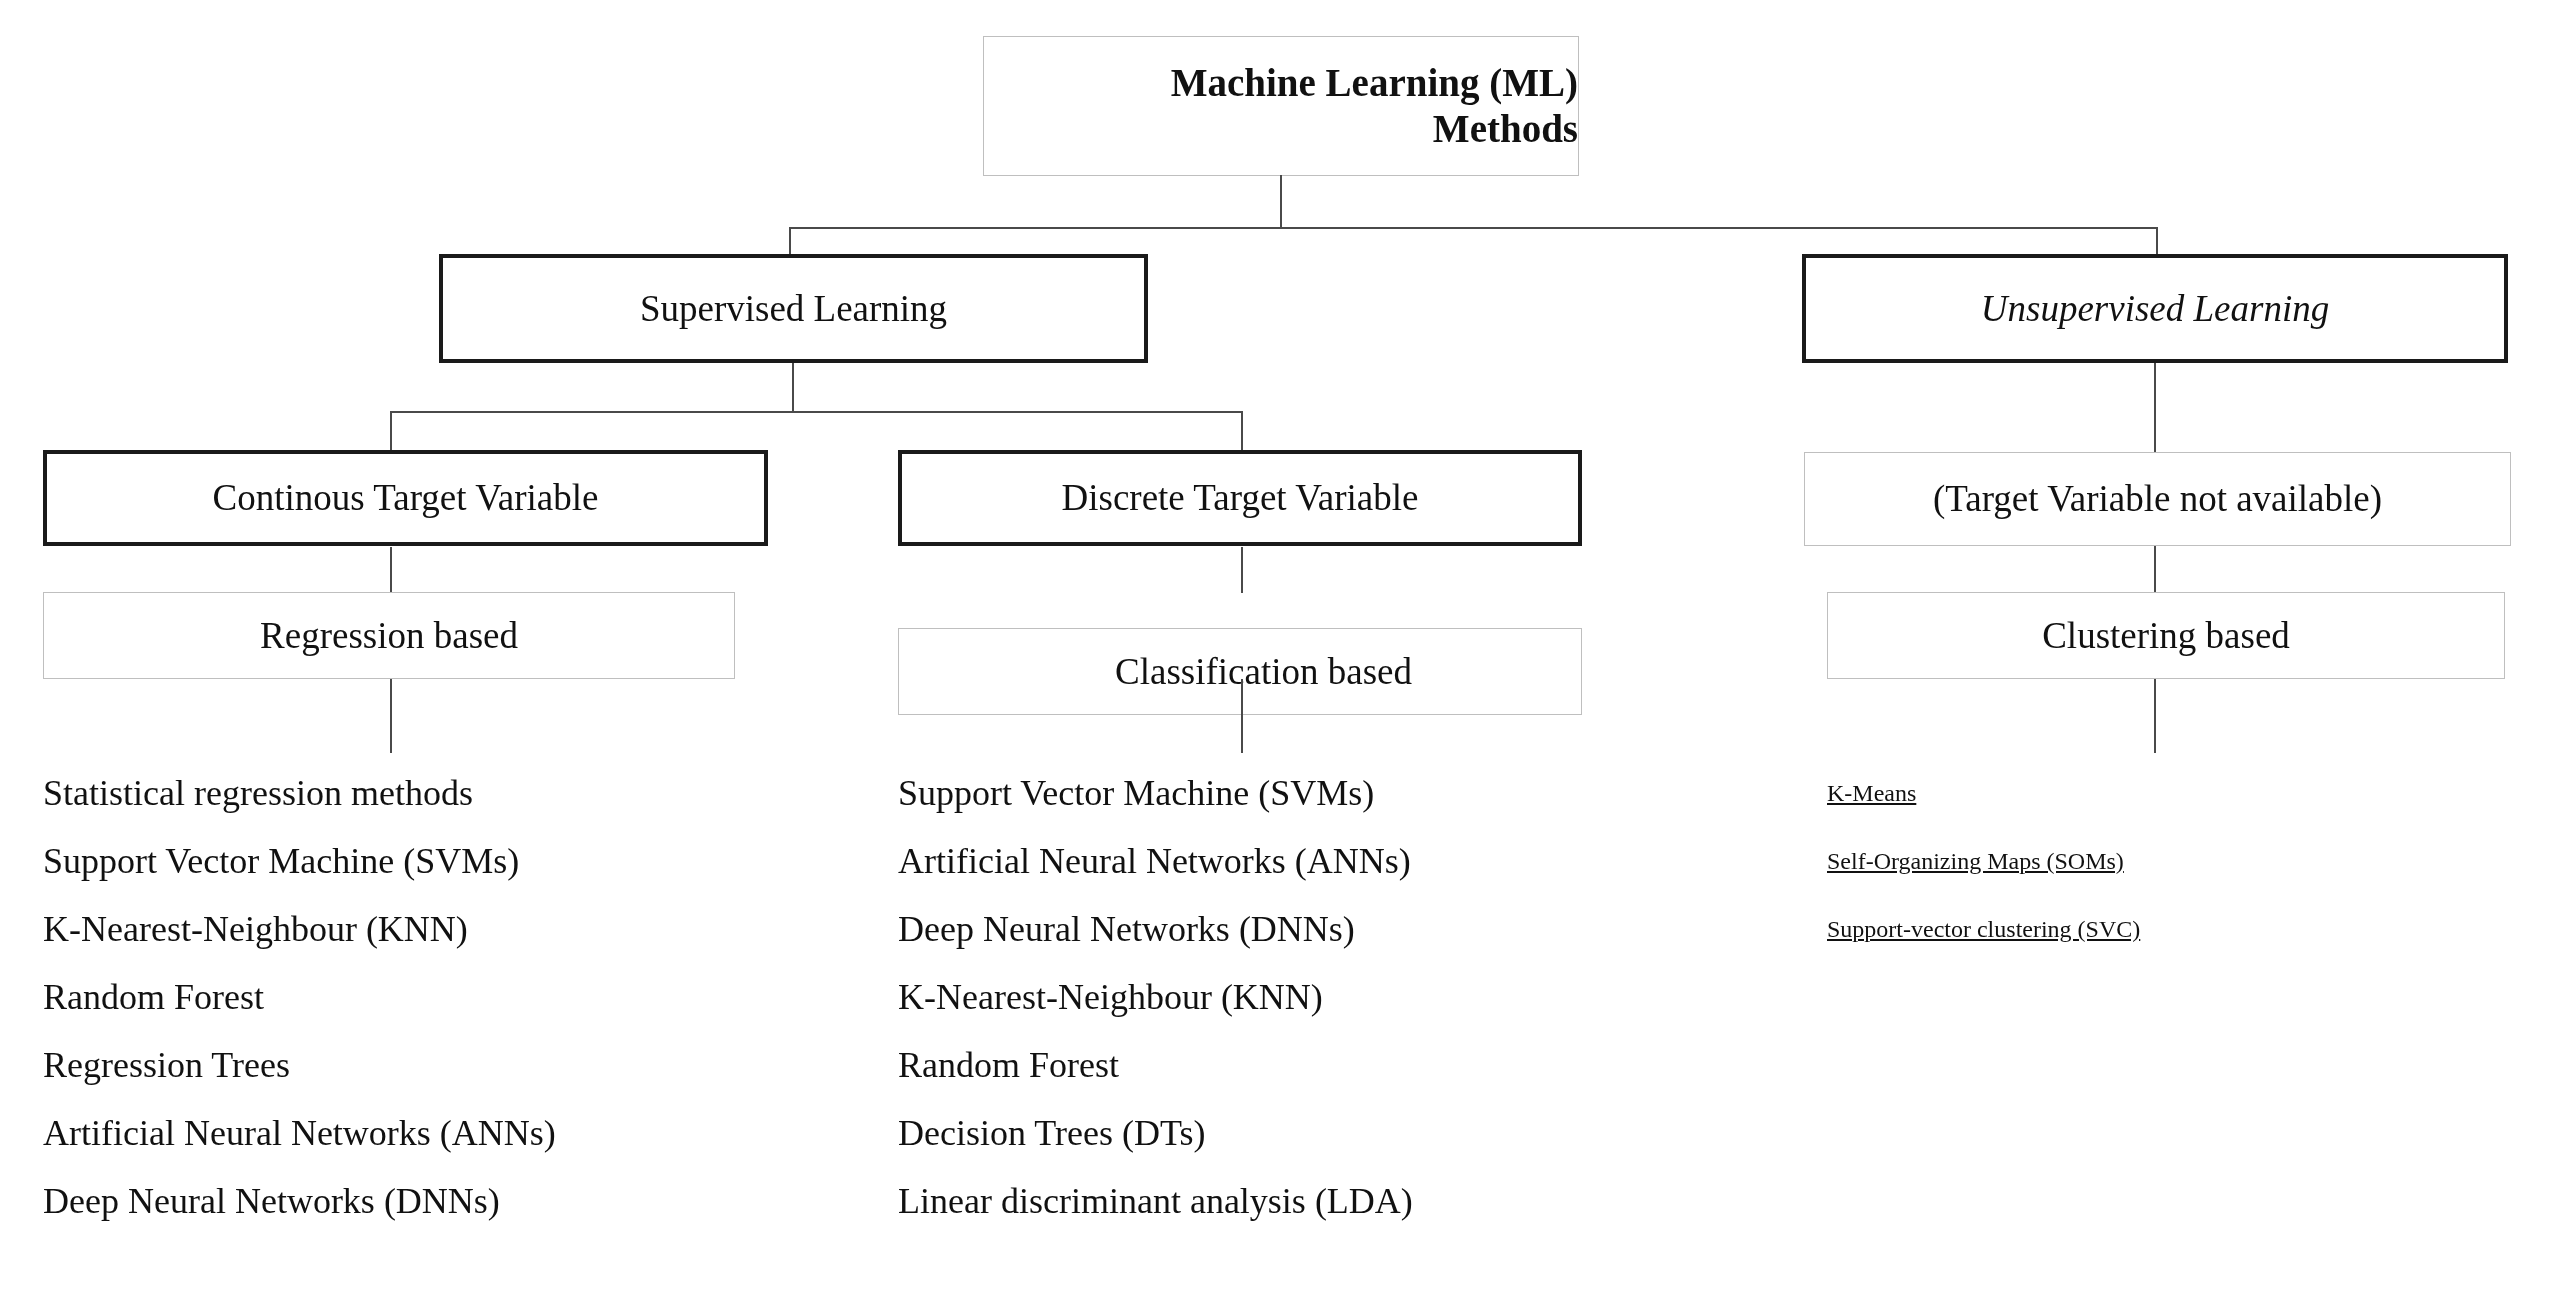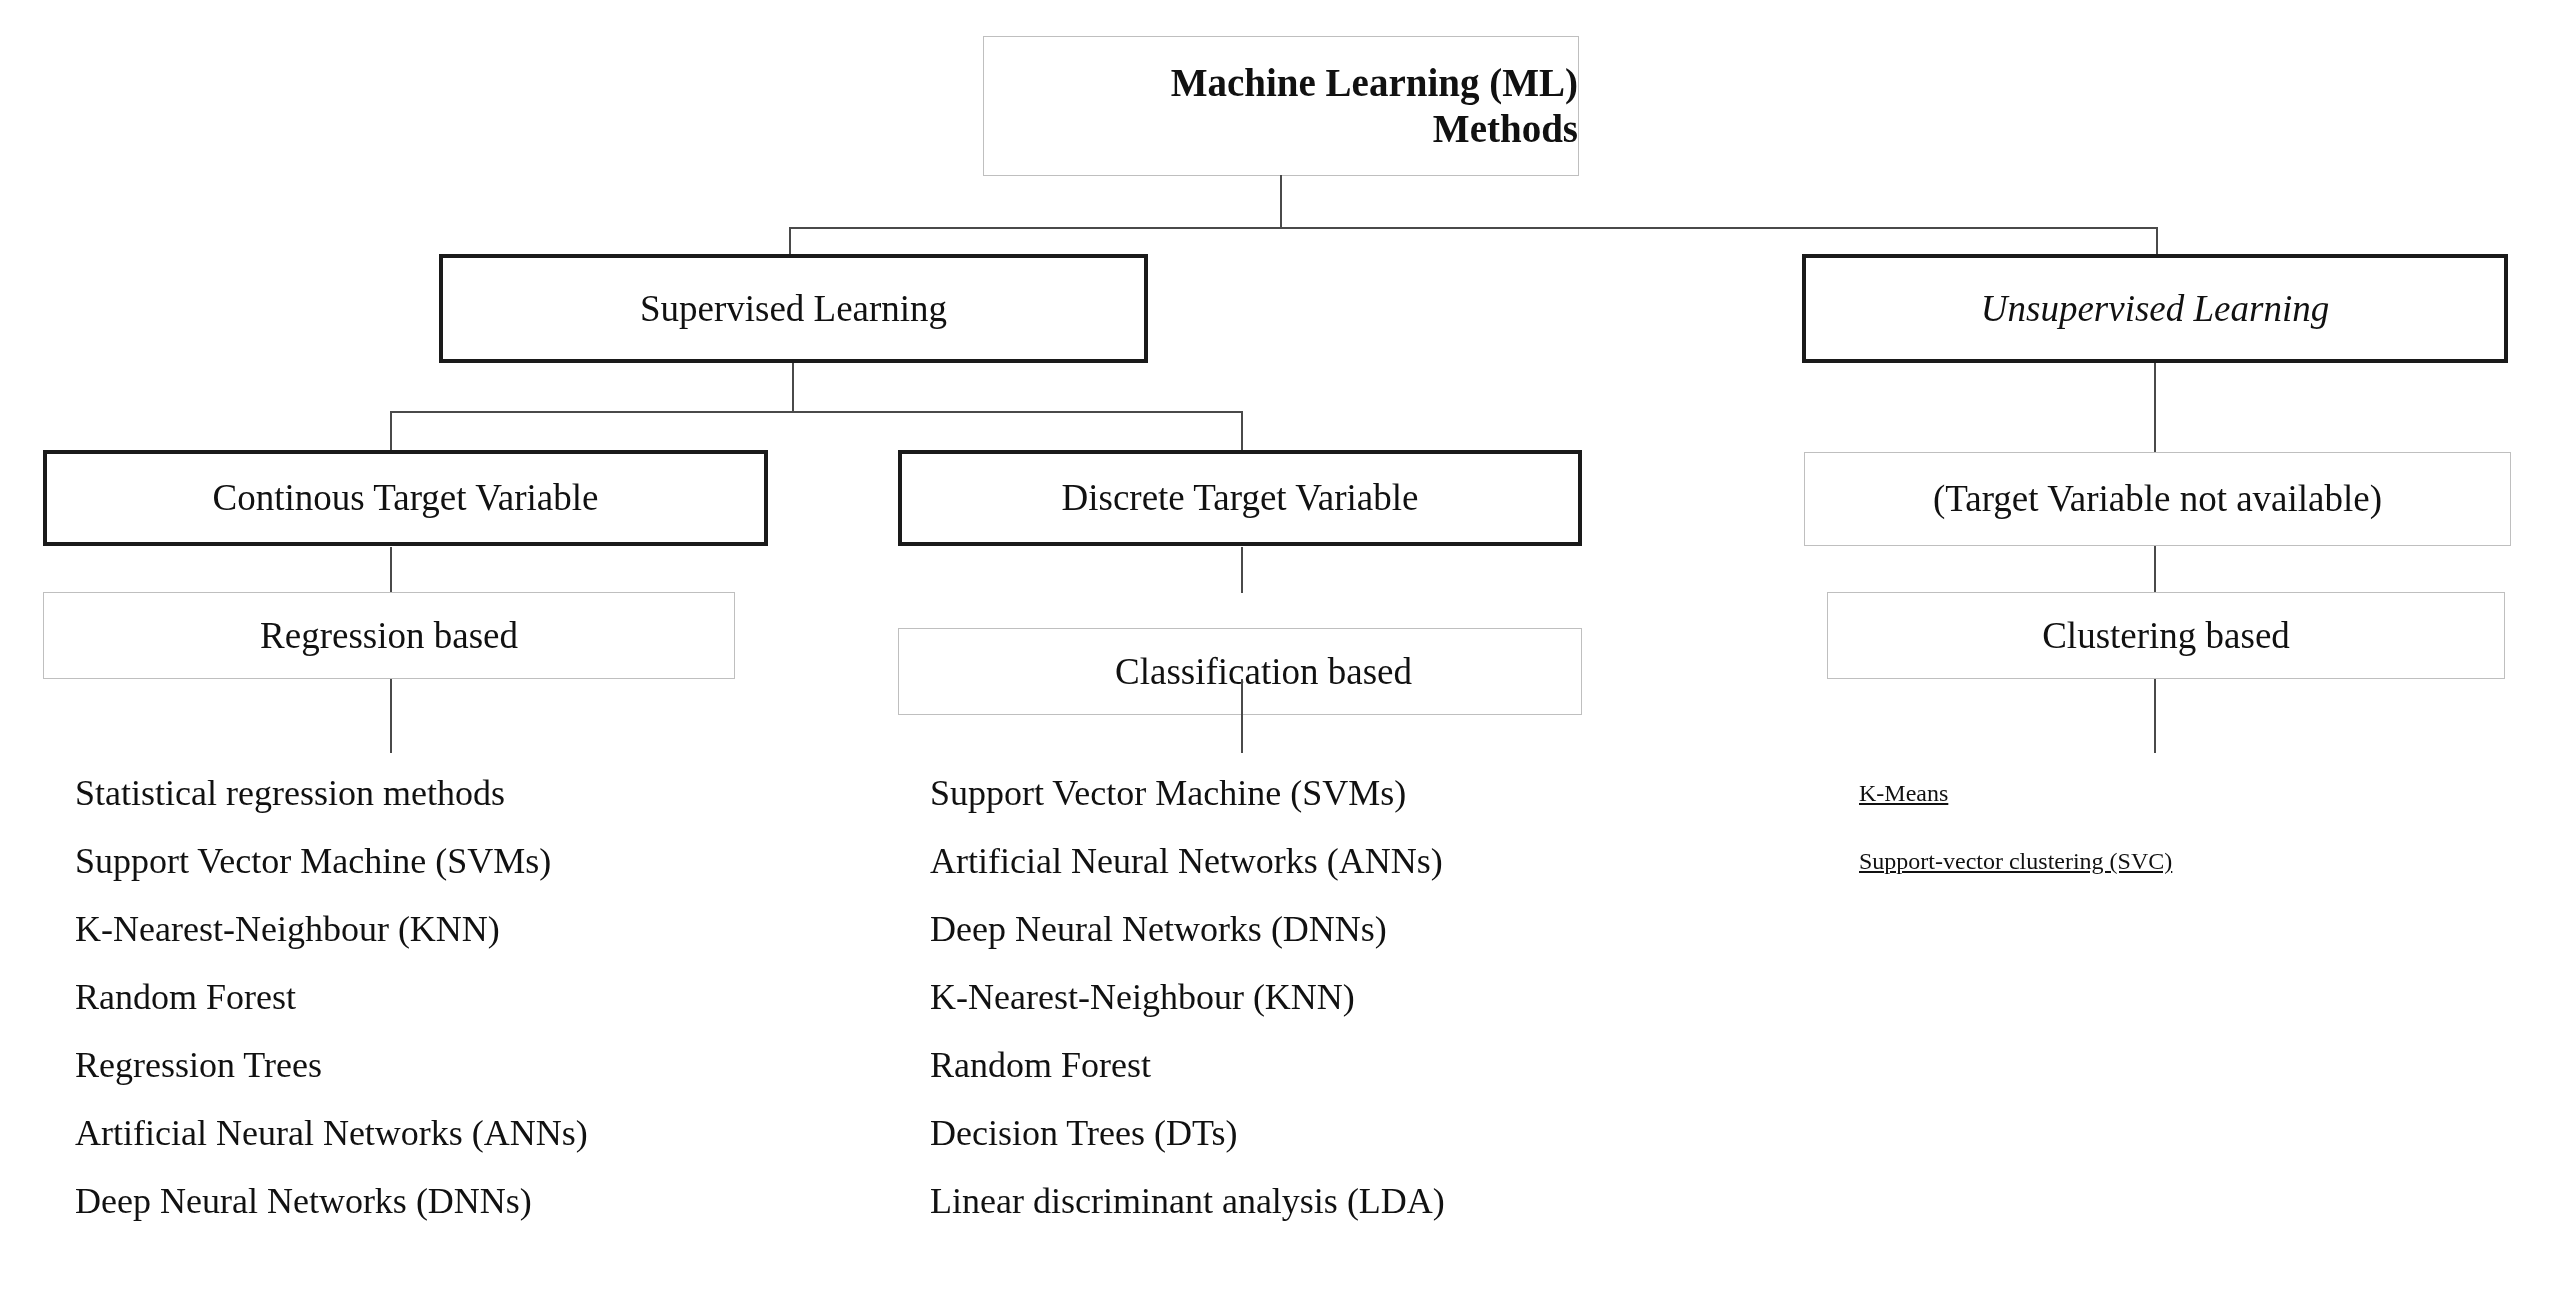--- a/index.html
+++ b/index.html
@@ -27,21 +27,21 @@
   .node.thin{border:1.9px solid #bfbfbf;}
   .node.thick{border:4.4px solid #1a1a1a;}
 
   .node .txt{display:block;width:100%;}
 
   
   .vline{position:absolute;background:#4a4a4a;width:1.9px;}
   .hline{position:absolute;background:#4a4a4a;height:1.9px;}
 
   
-  .methods{position:absolute;margin-left:32px;}
+  .methods{position:absolute;}
   .methods .m-item{
     white-space:nowrap;
     color:#111111;
   }
 </style>
 </head>
 <body>
 
 <div id="stage">
 
@@ -121,17 +121,18 @@
     <div class="m-item">Artificial Neural Networks (ANNs)</div>
     <div class="m-item">Deep Neural Networks (DNNs)</div>
     <div class="m-item">K-Nearest-Neighbour (KNN)</div>
     <div class="m-item">Random Forest</div>
     <div class="m-item">Decision Trees (DTs)</div>
     <div class="m-item">Linear discriminant analysis (LDA)</div>
   </div>
 
   <div class="methods" style="left:1827px;top:759px;font-size:24px;line-height:68px;text-decoration:underline;">
     <div class="m-item">K-Means</div>
+    <div class="m-item">Self-Organizing Maps (SOMs)</div>
     <div class="m-item">Support-vector clustering (SVC)</div>
   </div>
 
 </div>
 
 
 </body></html>

